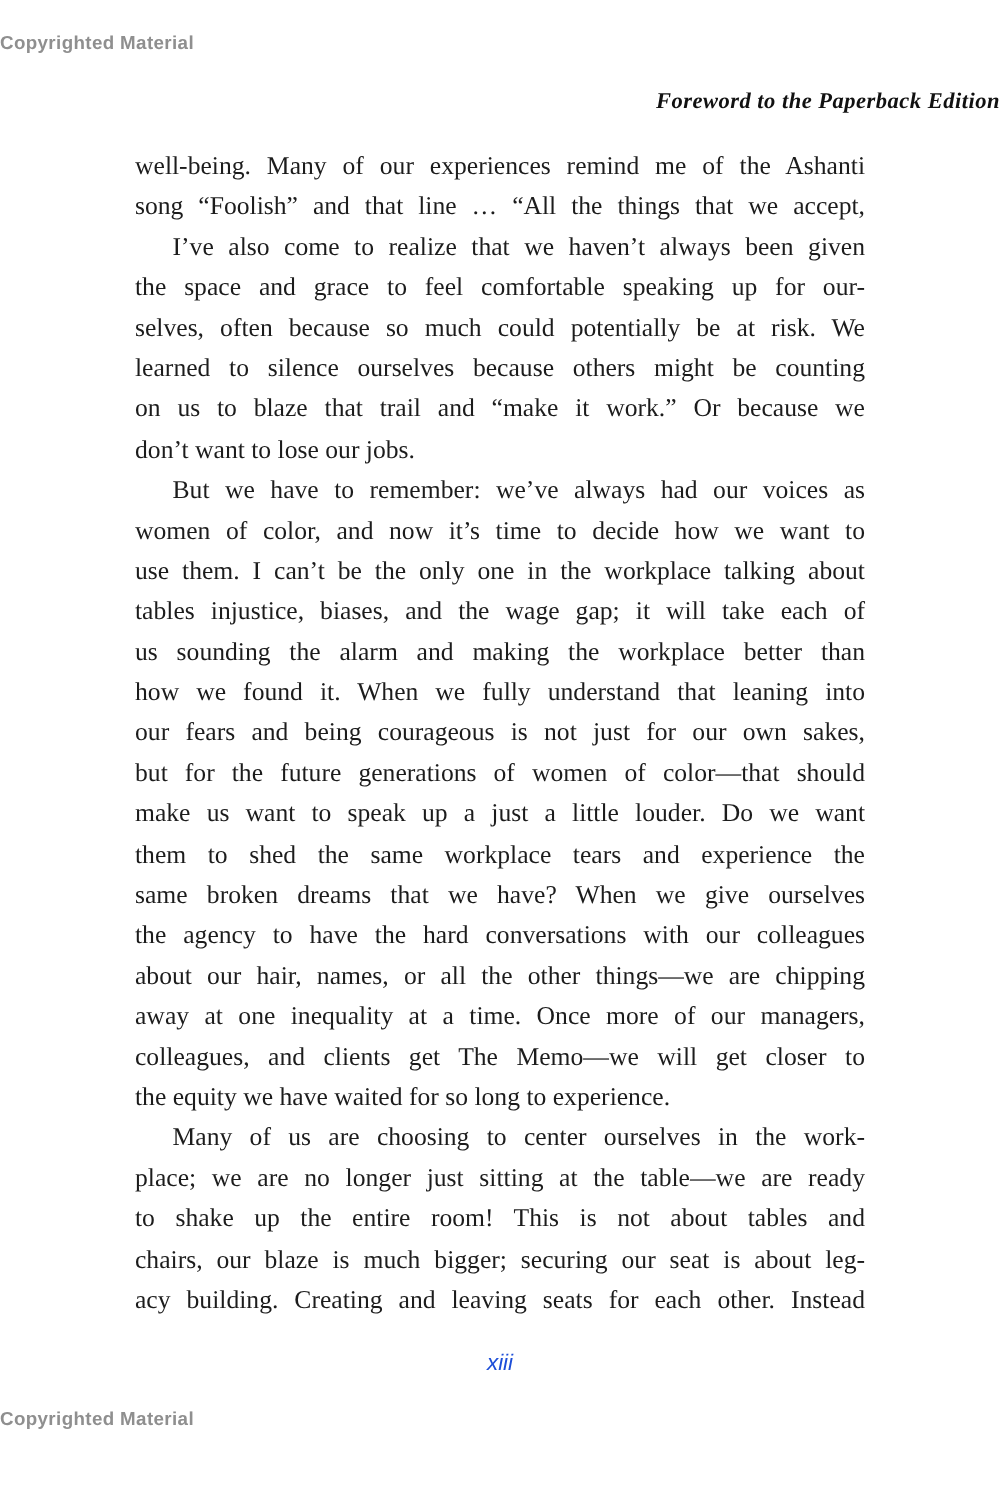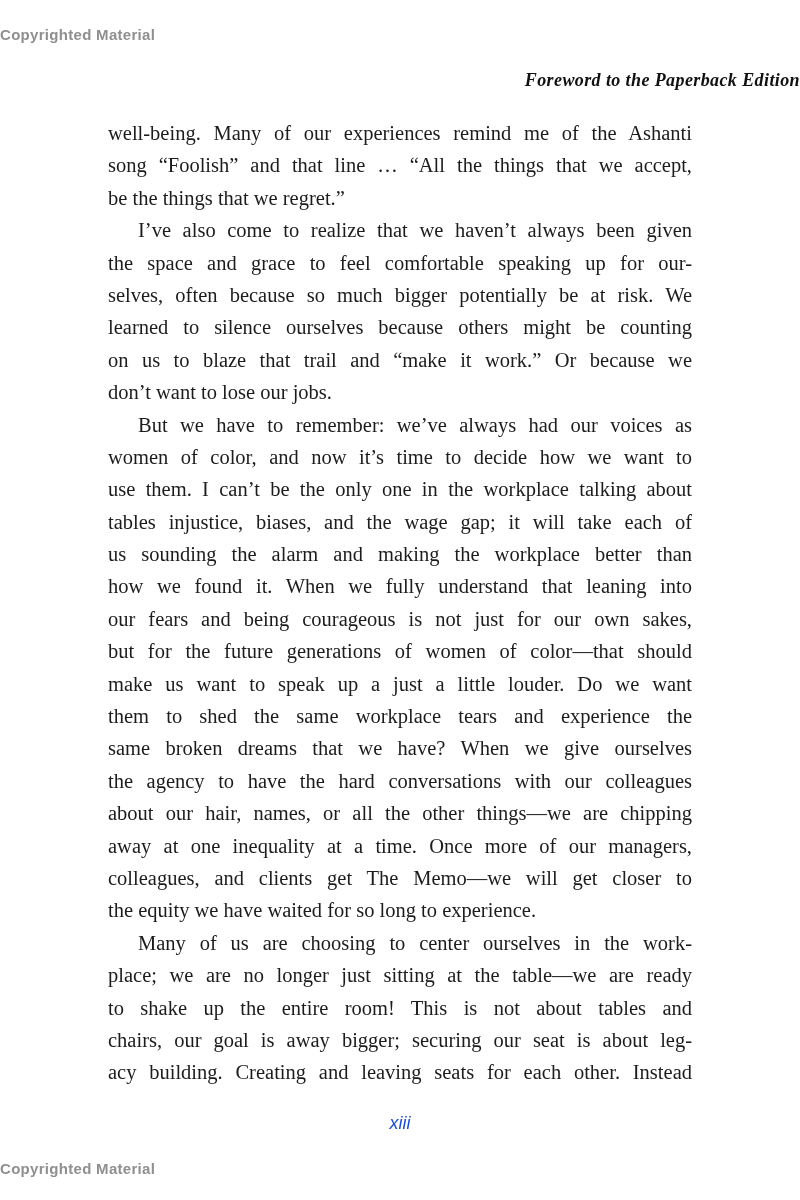--- a/index.html
+++ b/index.html
@@ -72,26 +72,25 @@
 <div class="page">
 
   <div class="notice top">Copyrighted Material</div>
 
   <div class="running-head">Foreword to the Paperback Edition</div>
 
   <div class="body-text">
       <div class="paragraph">
         <div class="text-line">well-being. Many of our experiences remind me of the Ashanti</div>
         <div class="text-line">song “Foolish” and that line … “All the things that we accept,</div>
-        <div class="text-line no-just">be the things that we regret.”</div>
       </div>
       <div class="paragraph">
         <div class="text-line indent">I’ve also come to realize that we haven’t always been given</div>
         <div class="text-line">the space and grace to feel comfortable speaking up for our-</div>
-        <div class="text-line">selves, often because so much bigger potentially be at risk. We</div>
+        <div class="text-line">selves, often because so much could potentially be at risk. We</div>
         <div class="text-line">learned to silence ourselves because others might be counting</div>
         <div class="text-line">on us to blaze that trail and “make it work.” Or because we</div>
         <div class="text-line no-just">don’t want to lose our jobs.</div>
       </div>
       <div class="paragraph">
         <div class="text-line indent">But we have to remember: we’ve always had our voices as</div>
         <div class="text-line">women of color, and now it’s time to decide how we want to</div>
         <div class="text-line">use them. I can’t be the only one in the workplace talking about</div>
         <div class="text-line">tables injustice, biases, and the wage gap; it will take each of</div>
         <div class="text-line">us sounding the alarm and making the workplace better than</div>
@@ -104,21 +103,21 @@
         <div class="text-line">the agency to have the hard conversations with our colleagues</div>
         <div class="text-line">about our hair, names, or all the other things—we are chipping</div>
         <div class="text-line">away at one inequality at a time. Once more of our managers,</div>
         <div class="text-line">colleagues, and clients get The Memo—we will get closer to</div>
         <div class="text-line no-just">the equity we have waited for so long to experience.</div>
       </div>
       <div class="paragraph">
         <div class="text-line indent">Many of us are choosing to center ourselves in the work-</div>
         <div class="text-line">place; we are no longer just sitting at the table—we are ready</div>
         <div class="text-line">to shake up the entire room! This is not about tables and</div>
-        <div class="text-line">chairs, our goal is away bigger; securing our seat is about leg-</div>
+        <div class="text-line">chairs, our blaze is much bigger; securing our seat is about leg-</div>
         <div class="text-line">acy building. Creating and leaving seats for each other. Instead</div>
       </div>
     </div>
 
   <div class="page-number">xiii</div>
 
   <div class="notice bottom">Copyrighted Material</div>
 
 </div>
 

